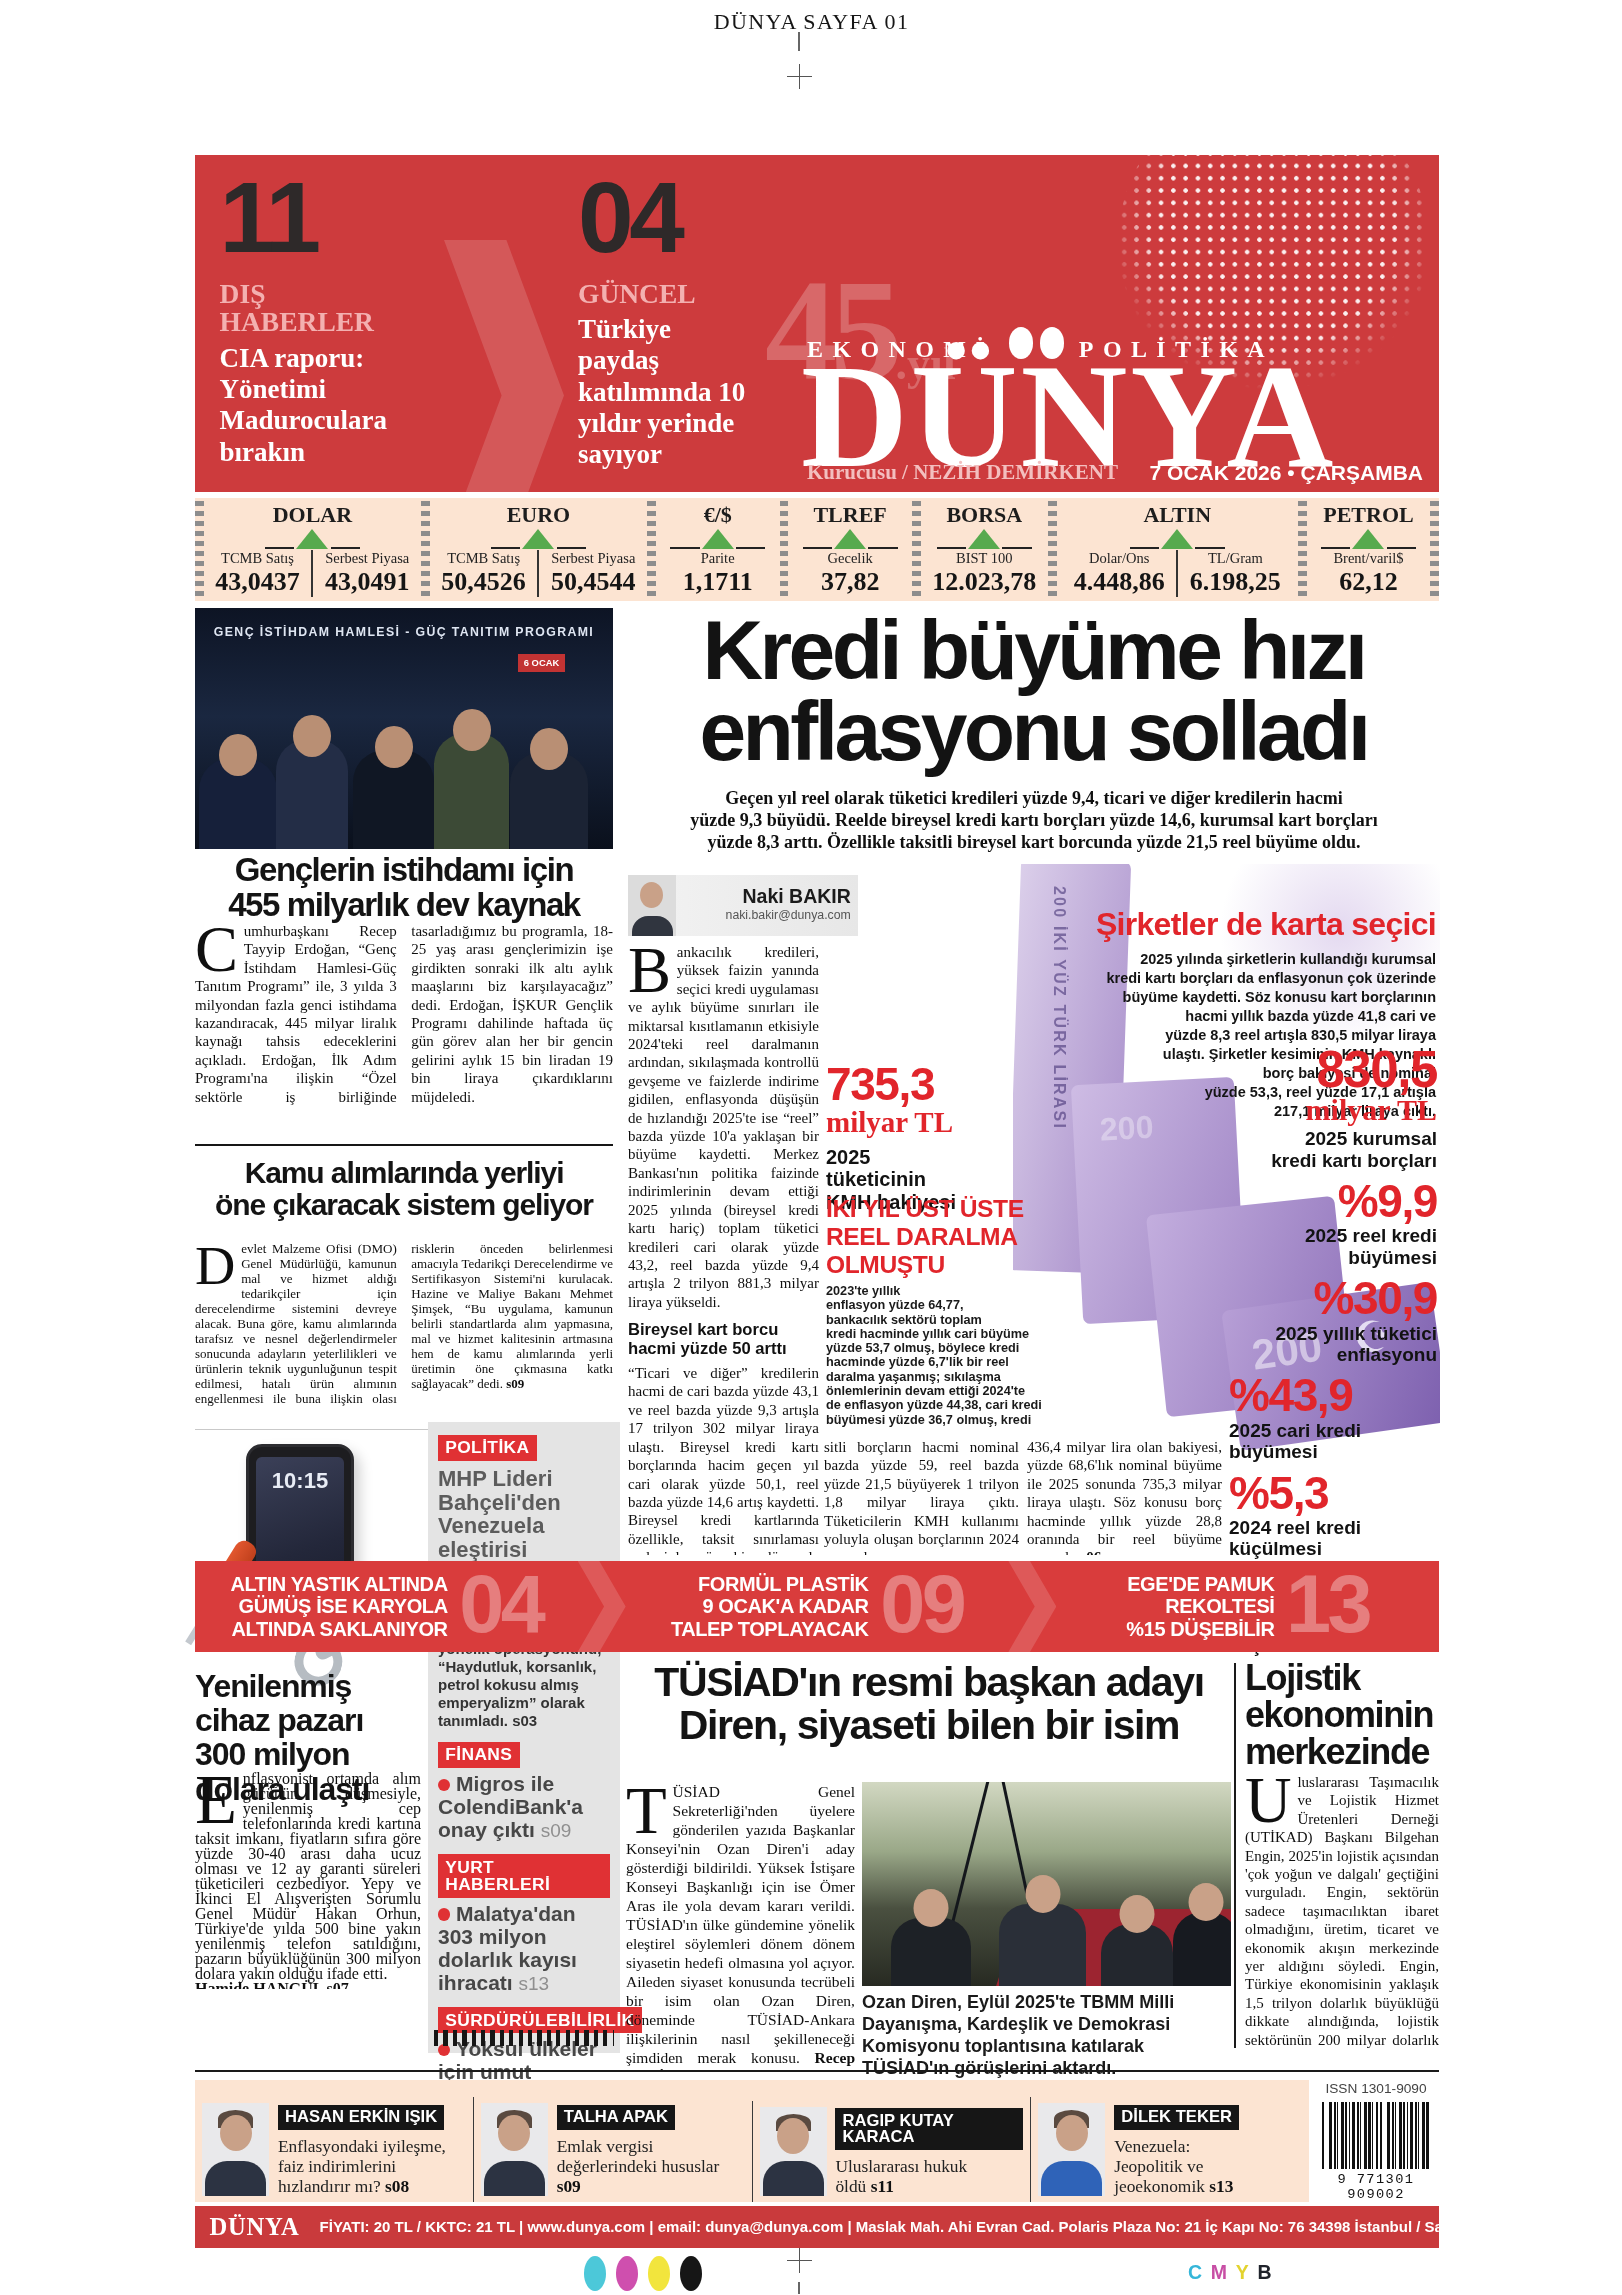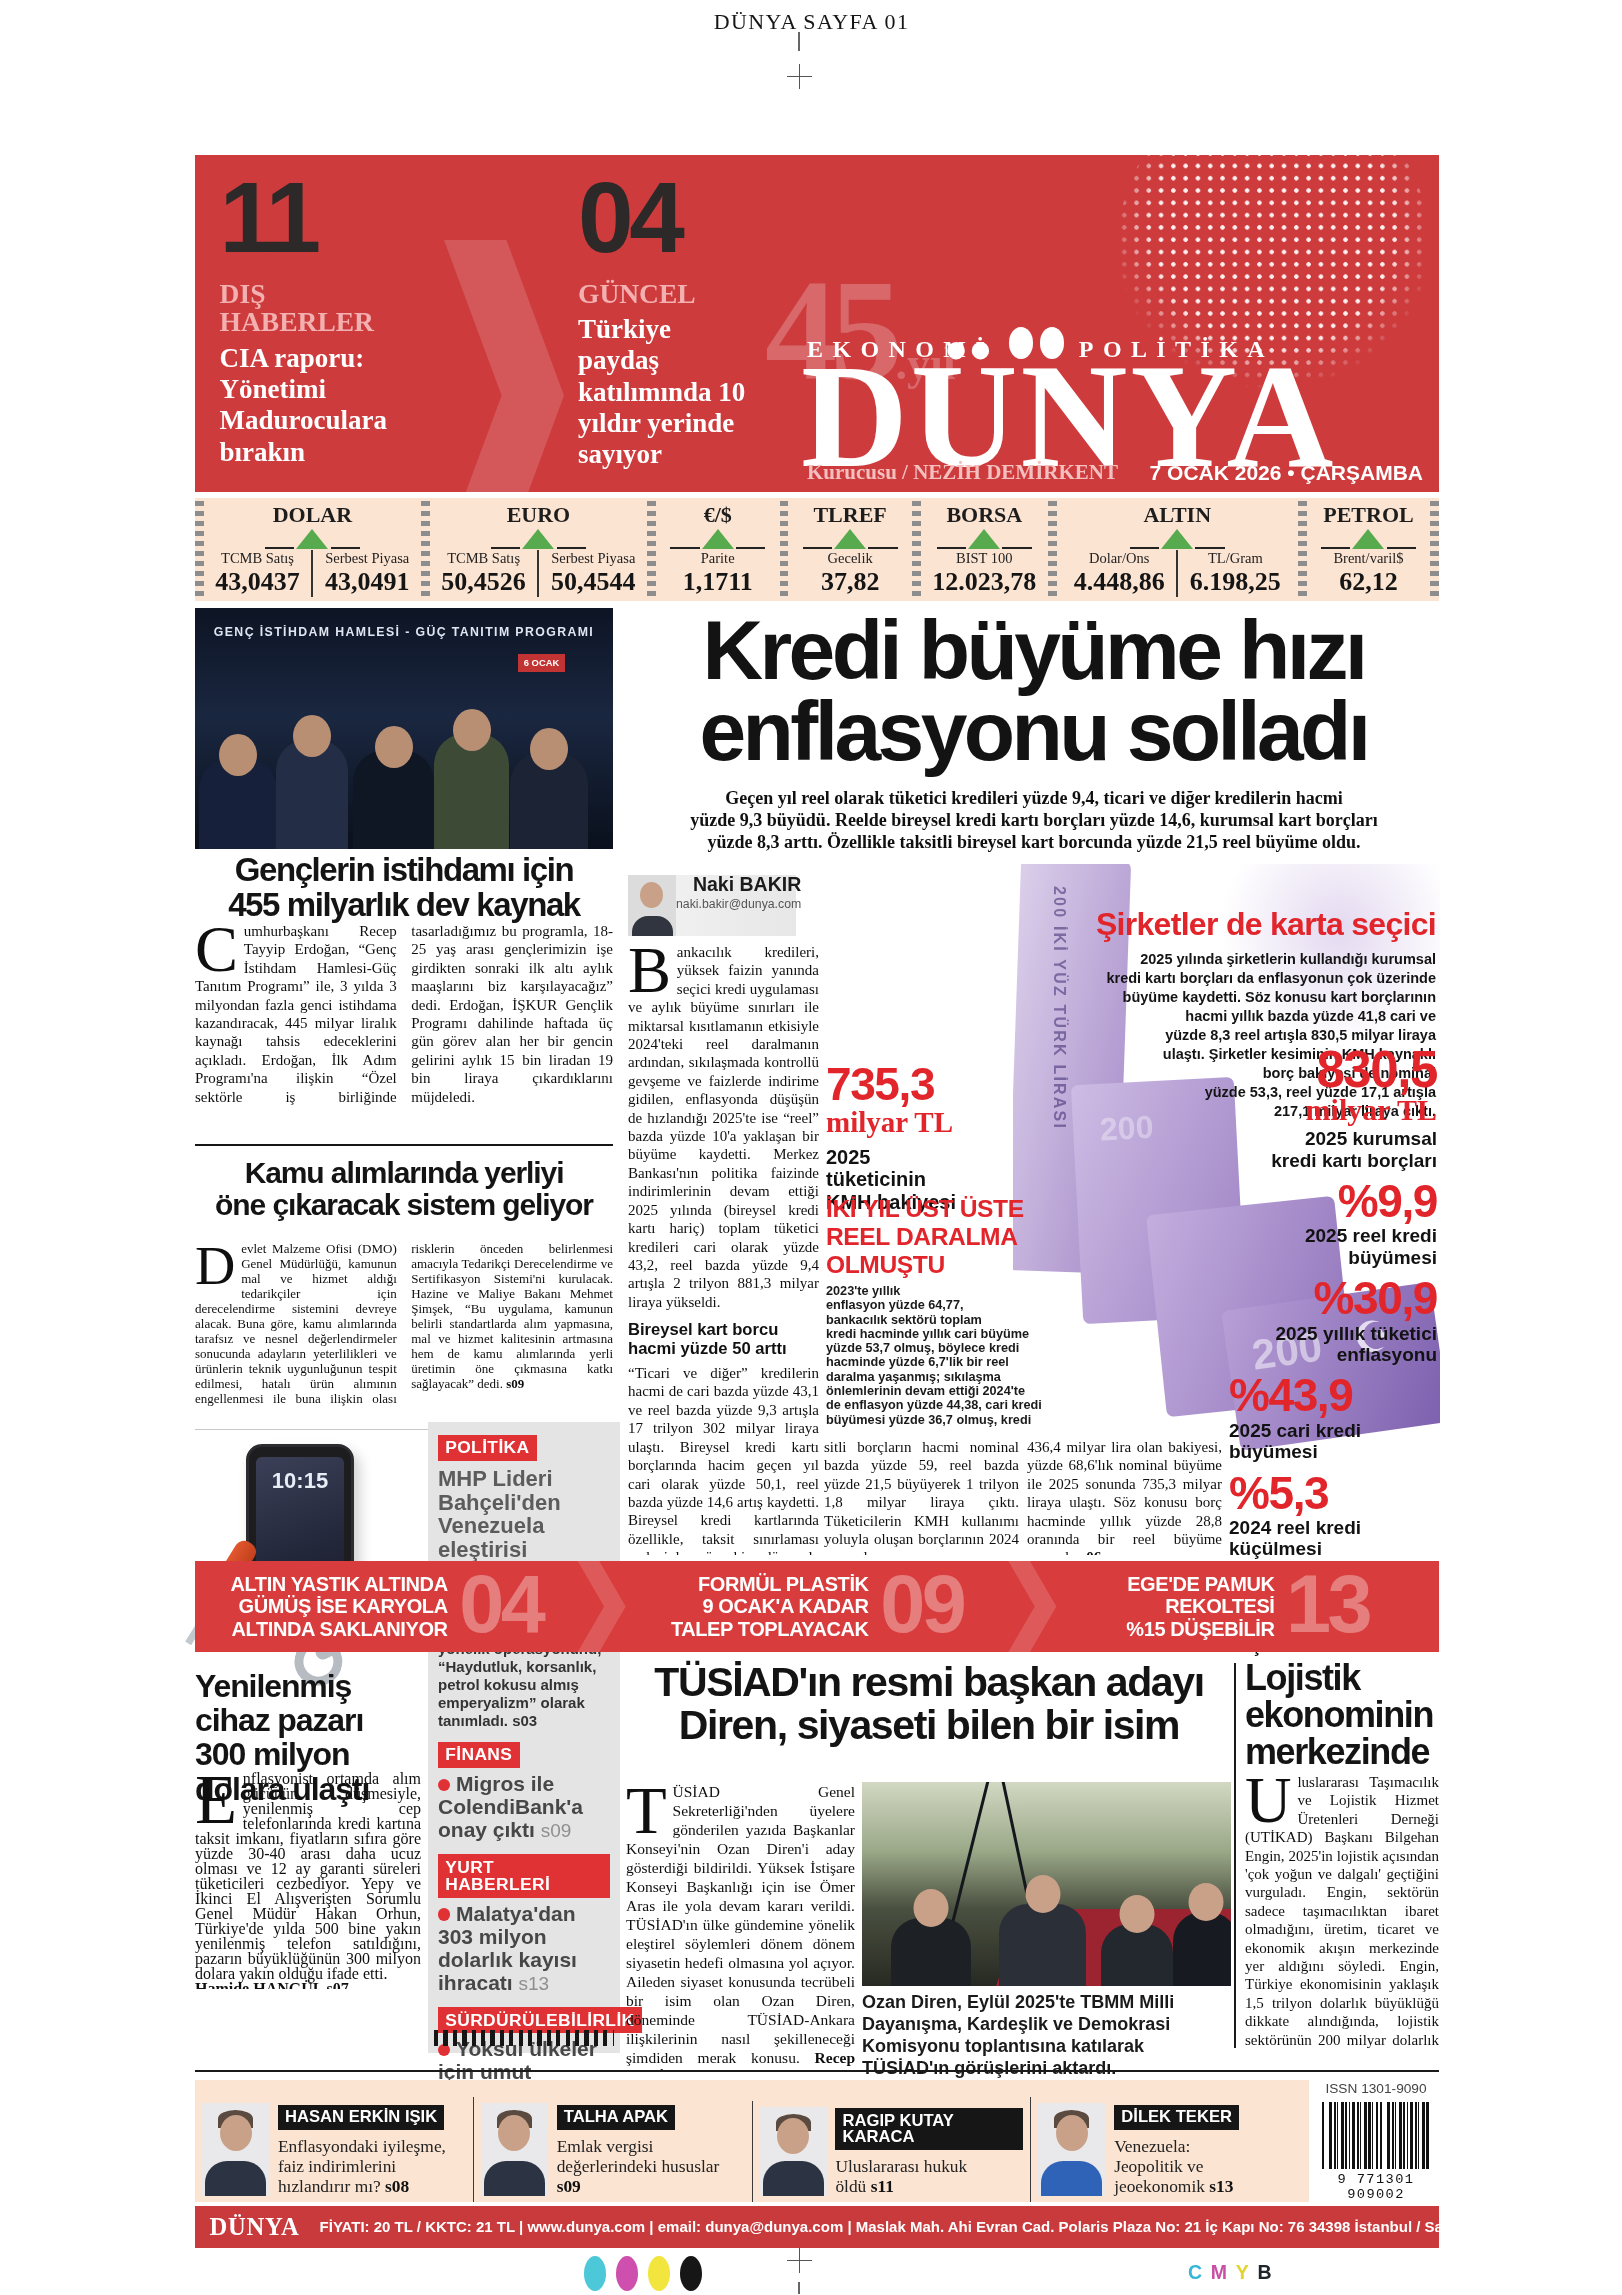--- a/index.html
+++ b/index.html
@@ -63,22 +63,22 @@
   .m-item + .m-item{border-left:2.2px solid #333}
   .m-label{font:400 14.5px/1.2 "Liberation Serif",serif;color:#222}
   .m-value{font:700 26px/1.15 "Liberation Serif",serif;color:#151515;white-space:nowrap}
   .w2{flex:1.62}.w25{flex:1.95}
 
   
   .lead-h1{left:628px;top:610px;width:811px;text-align:center;
            font:900 84px/0.97 "Liberation Sans",sans-serif;letter-spacing:-3.6px;color:#131313}
   .standfirst{left:636px;top:788px;width:796px;text-align:center;
               font:700 18px/1.22 "Liberation Serif",serif;color:#101010}
-  .author{left:628px;top:875px;width:168px;height:61px;background:linear-gradient(90deg,#f3f3f3,#e7e7e7);
-          display:flex;}
+  .author{left:628px;top:875px;width:230px;height:61px;background:linear-gradient(90deg,#f3f3f3,#e7e7e7);
+          display:flex;align-items:center}
   .a-photo{width:48px;height:61px;position:relative;background:#dcdcdc;overflow:hidden;flex:0 0 48px}
   .a-photo .head{position:absolute;top:7.2px;left:12.3px;width:23px;height:26px;border-radius:50%;background:#c9a188}
   .a-photo .torso{position:absolute;bottom:-4.3px;left:3.6px;width:41px;height:24.6px;border-radius:16px 16px 0 0;background:#30353f}
   .a-meta{flex:1;text-align:right;padding-right:7.2px}
   .a-name{font:900 19.5px/1 "Liberation Sans",sans-serif;color:#1b1b1b}
   .a-mail{font:400 12.3px/1.5 "Liberation Sans",sans-serif;color:#555}
   .body{font:400 15px/18.4px "Liberation Serif",serif;color:#0f0f0f;text-align:justify}
   .dc::first-letter{float:left;font-size:4.3em;line-height:.8;padding:2.2px 5.8px 0 0;font-weight:400}
   .lead-col1{left:628px;top:943px;width:191px;height:612px;overflow:hidden}
   .lead-sub{font:700 16.6px/1.12 "Liberation Sans",sans-serif;color:#111;margin:10px 0 5.8px;text-align:left}

